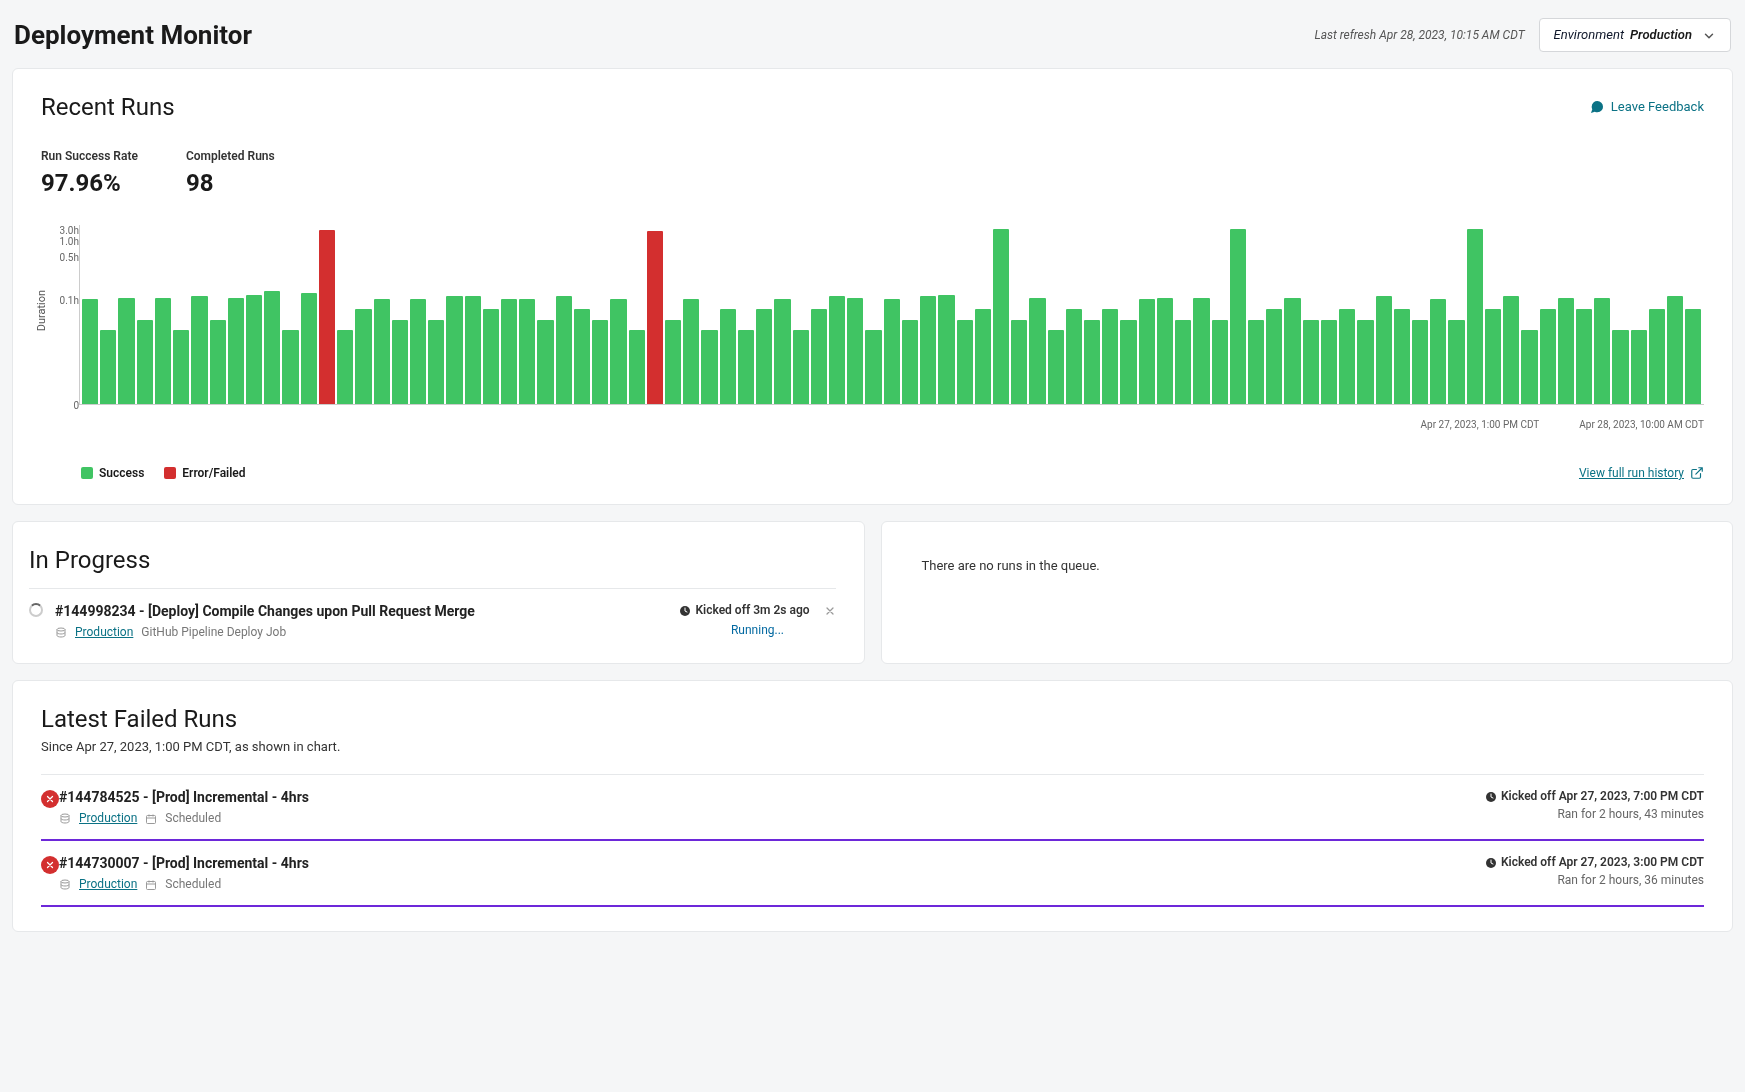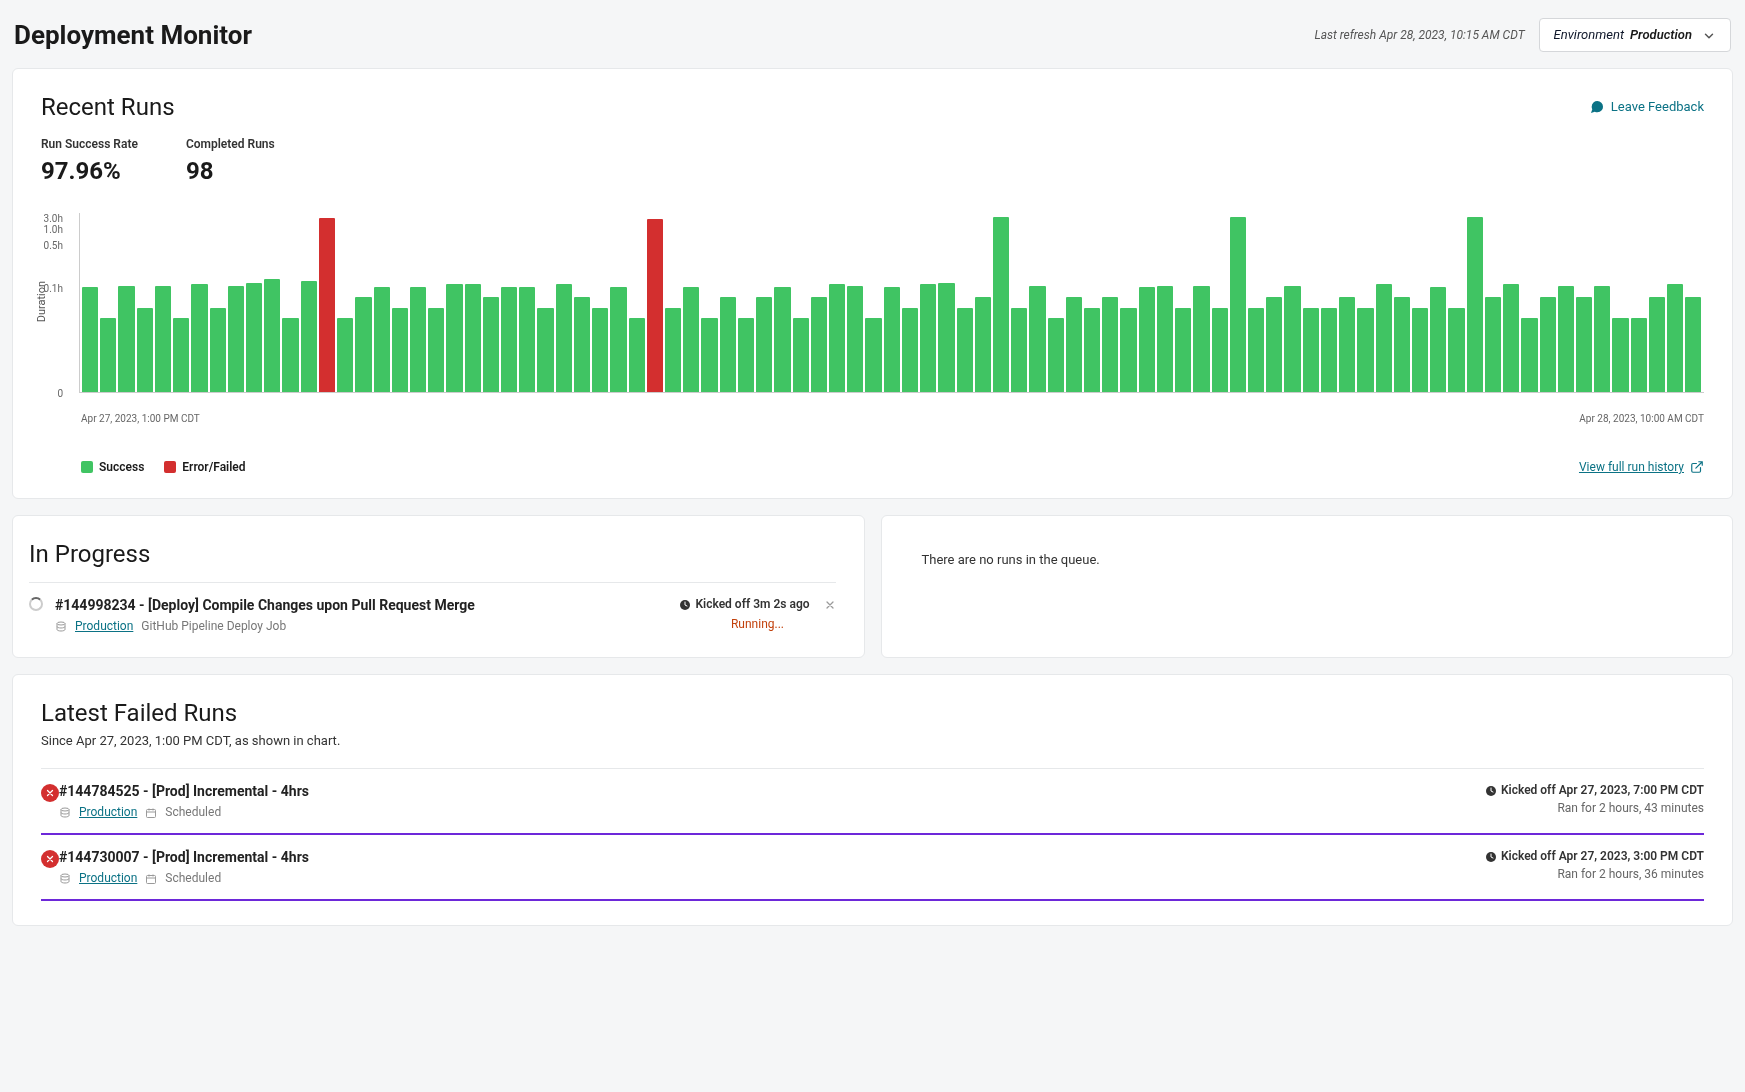--- a/index.html
+++ b/index.html
@@ -64,21 +64,21 @@
       color: #0b7285;
       font-size: 13px;
       display: flex;
       align-items: center;
       gap: 6px;
       cursor: pointer;
     }
     .stats {
       display: flex;
       gap: 48px;
-      margin-top: 16px;
+      margin-top: 28px;
     }
     .stat .lbl {
       font-size: 12px;
       font-weight: 600;
       color: #333;
     }
     .stat .val {
       font-size: 24px;
       font-weight: 700;
       margin-top: 6px;
@@ -108,46 +108,46 @@
       justify-content: flex-end;
       border-right: 1px solid #ccc;
       padding-right: 4px;
       font-size: 10px;
       color: #666;
       height: 180px;
       position: relative;
     }
     .y-axis .tick {
       position: absolute;
-      right: 16px;
+      right: 0;
       transform: translateY(50%);
     }
     .bars {
       display: flex;
       align-items: flex-end;
       gap: 2px;
       height: 180px;
       flex: 1;
       border-bottom: 1px solid #ccc;
       padding: 0 2px;
     }
     .bar {
       flex: 1;
       min-width: 4px;
       border-radius: 1px 1px 0 0;
     }
     .bar.success { background: #40c463; }
     .bar.fail { background: #d32f2f; }
     .x-axis {
       display: flex;
-      justify-content: space-between;
+      justify-content: flex-end;
       margin-left: 40px;
       font-size: 10px;
       color: #666;
-      margin-top: 20px;
+      margin-top: 14px;
       gap: 40px;
     }
     .chart-footer {
       display: flex;
       justify-content: space-between;
       align-items: center;
       margin-top: 36px;
       margin-left: 40px;
     }
     .legend {
@@ -212,21 +212,21 @@
       font-size: 12px;
     }
     .kicked {
       display: flex;
       align-items: center;
       gap: 4px;
       color: #333;
       font-weight: 600;
     }
     .running {
-      color: #c2410c;
+      color: #0369a1;
       margin-top: 6px;
     }
     .x-close {
       color: #9a9a9a;
       cursor: pointer;
       margin-left: 10px;
     }
     .spinner {
       width: 14px; height: 14px;
       border: 2px solid #ccc;

